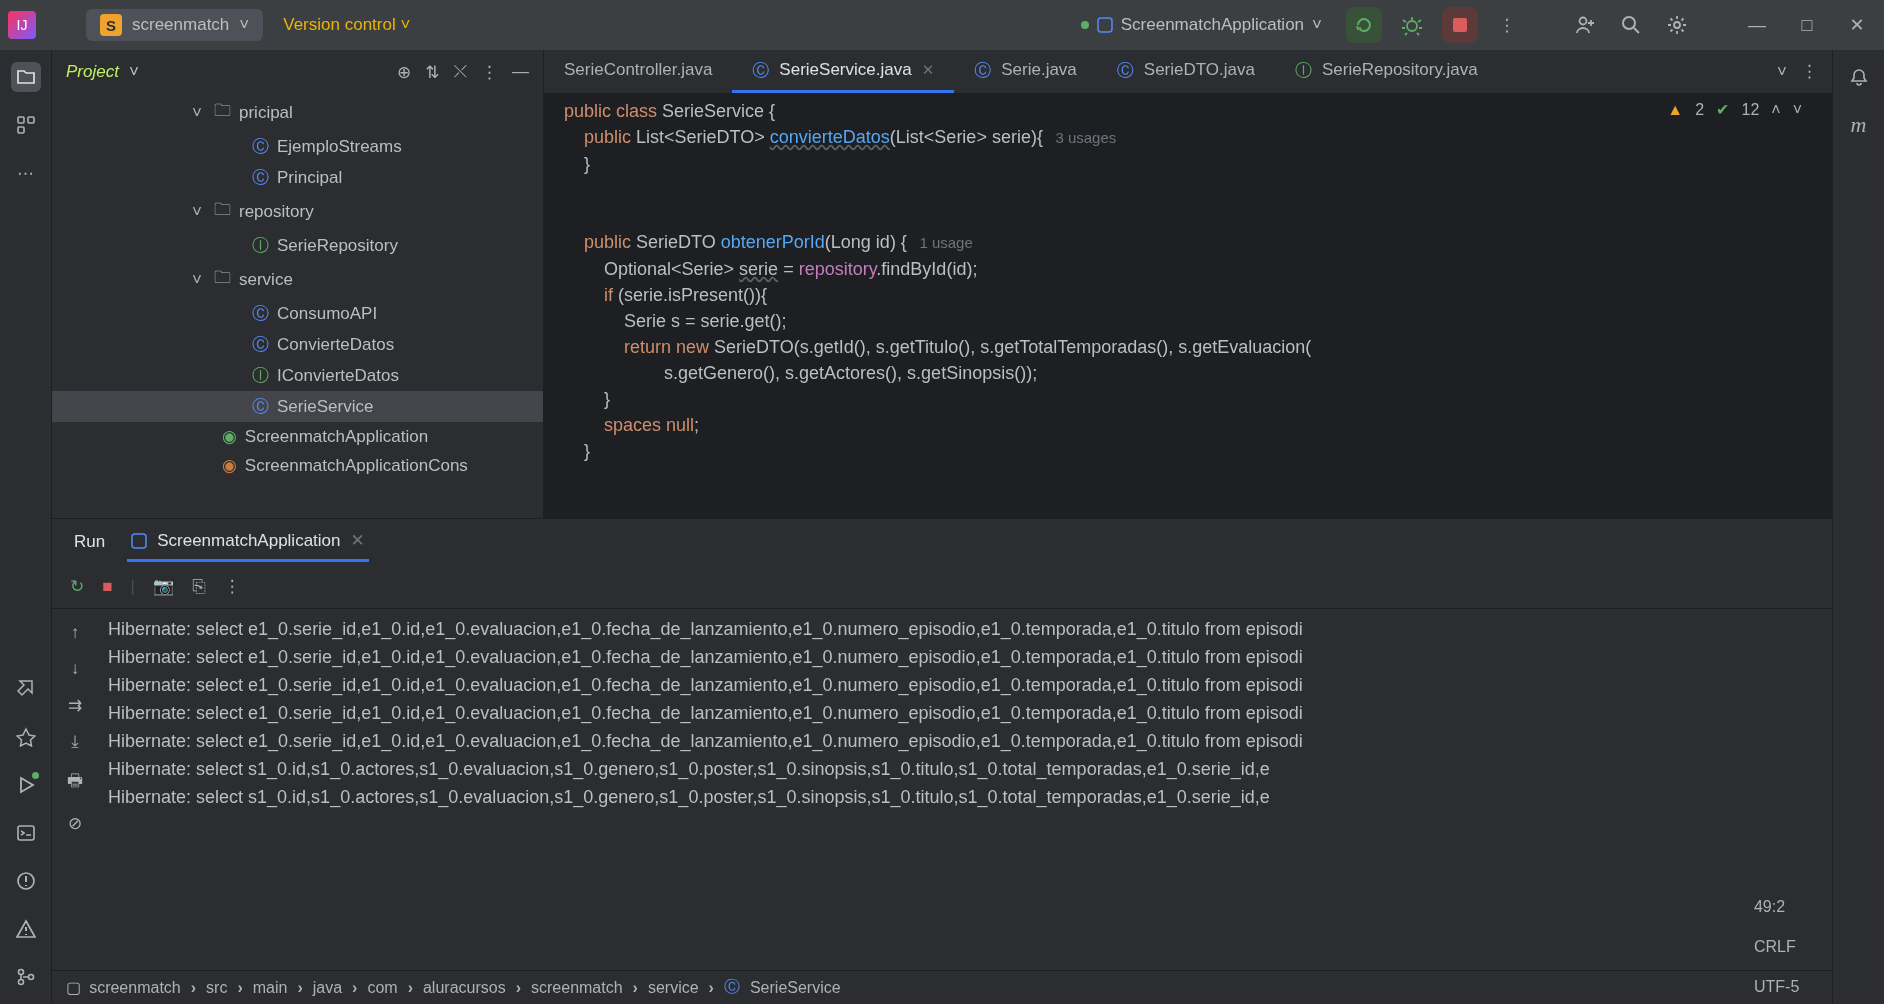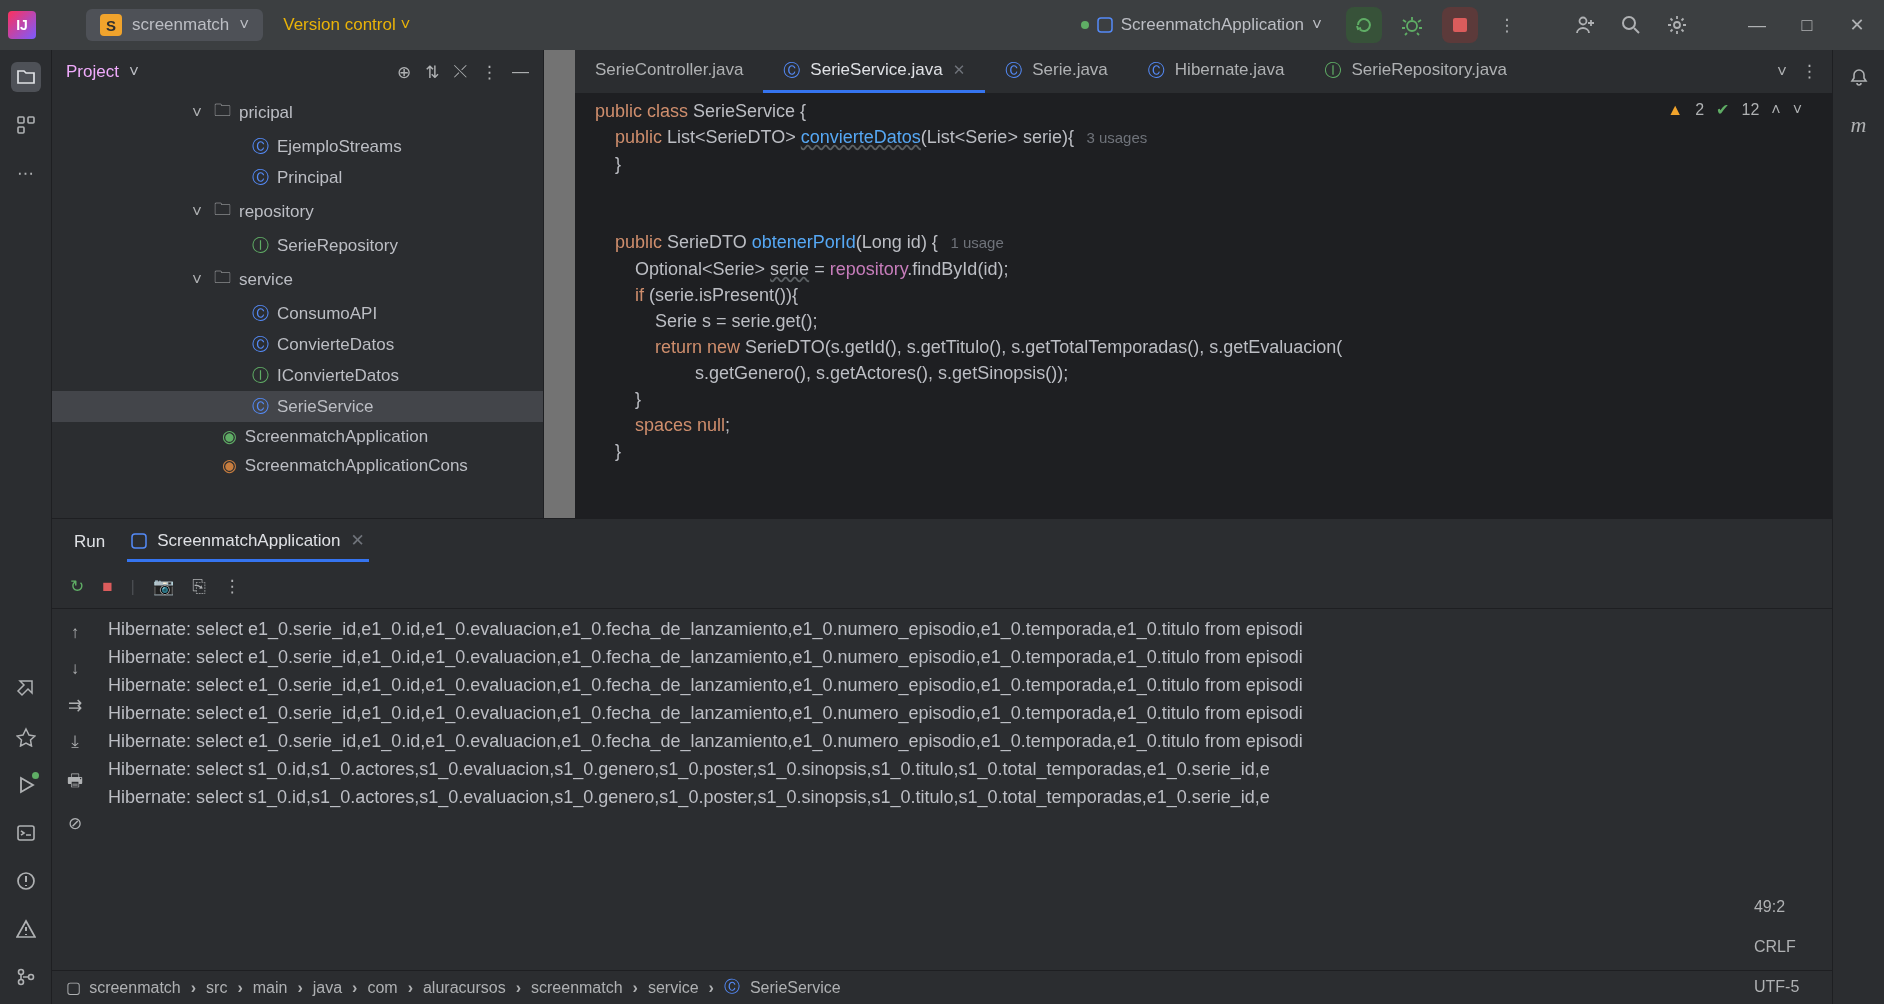--- a/index.html
+++ b/index.html
@@ -1,20 +1,20 @@
 <!DOCTYPE html>
 <html><head>
 <meta charset="utf-8">
 <style>
 * { margin: 0; padding: 0; box-sizing: border-box; font-family: 'Segoe UI', sans-serif; }
 body { background: #2b2d30; color: #bcbec4; width: 1884px; height: 1004px; overflow: hidden; display: flex; flex-direction: column; font-size: 17px; }
 
 
 .titlebar { height: 50px; background: #3c3f41; display: flex; align-items: center; padding: 0 8px; gap: 8px; }
-.titlebar .app-icon { width: 28px; height: 28px; background: linear-gradient(135deg, #fe315d, #7b5bff); border-radius: 4px; display: flex; align-items: center; justify-content: center; font-size: 14px; color: #fff; font-weight: bold; }
+.titlebar .app-icon { width: 28px; height: 28px; background: linear-gradient(135deg, #fe315d, #7b5bff); border-radius: 4px; display: flex; align-items: center; justify-content: center; font-size: 14px; color: #fff; font-weight: normal; }
 .hamburger { width: 28px; height: 20px; display: flex; flex-direction: column; justify-content: space-between; cursor: pointer; padding: 0 4px; }
 .hamburger span { height: 2px; background: #afb1b3; }
 .proj-chip { background: #4e5157; border-radius: 6px; padding: 5px 14px; display: flex; align-items: center; gap: 10px; cursor: pointer; }
 .proj-chip .s-badge { background: #f0a32c; color: #2b2d30; width: 22px; height: 22px; border-radius: 4px; display: flex; align-items: center; justify-content: center; font-weight: bold; font-size: 15px;}
 .vc { padding: 5px 12px; cursor: pointer; color: #eab308; }
 .titlebar-right { margin-left: auto; display: flex; align-items: center; gap: 12px; }
 .run-cfg { display: flex; align-items: center; gap: 8px; padding: 4px 12px; border-radius: 6px; cursor: pointer; }
 .run-cfg .dot { width: 8px; height: 8px; background: #5fad65; border-radius: 50%; }
 .btn-sq { width: 36px; height: 36px; border-radius: 8px; display: flex; align-items: center; justify-content: center; cursor: pointer; }
 .btn-run { background: #375239; color: #5fad65;}
@@ -34,34 +34,34 @@
 .rail-icon.run-active { position: relative; }
 .rail-icon.run-active::after { content: ''; position: absolute; top: 2px; right: 2px; width: 7px; height: 7px; background: #5fad65; border-radius: 50%; }
 
 .center { flex: 1; display: flex; flex-direction: column; min-width: 0;}
 
 
 .top-split { display: flex; height: 468px; min-height: 0; }
 
 .project-panel { width: 492px; background: #2b2d30; border-right: 1px solid #1e1f22; display: flex; flex-direction: column; }
 .project-header { height: 44px; display: flex; align-items: center; padding: 0 14px; gap: 10px; }
-.project-header .title { font-weight: 500; color: #f0abfc; }
+.project-header .title { font-weight: 500; color: #bef264; font-style: italic; }
 .ph-icons { margin-left: auto; display: flex; gap: 14px; color: #afb1b3; }
 .tree { flex: 1; overflow: hidden; font-size: 17px; }
 .tree-item { display: flex; align-items: center; gap: 8px; padding: 4px 0; cursor: pointer; }
 .tree-item .chev { width: 14px; display: inline-block; color: #afb1b3;}
 .ft-folder { color: #afb1b3; }
 .ft-class { color: #548af7; }
 .ft-int { color: #5fad65; }
 .ft-spring { color: #5fad65; }
 .ft-run { color: #c77d3f; }
 .tree-item.selected { background: #43454a; border-radius: 0; } .pad-2 { padding-left: 200px; } .pad-0 { padding-left: 140px; }
 .pad-app { padding-left: 170px; }
 
-.editor { flex: 1; display: flex; flex-direction: column; background: #737373; min-width: 0; padding-left: 31px;}
+.editor { flex: 1; display: flex; flex-direction: column; background: #737373; min-width: 0;}
 .tabs { height: 44px; display: flex; align-items: stretch; background: #2b2d30; border-bottom: 1px solid #1e1f22; }
 .tab { padding: 0 20px; display: flex; align-items: center; gap: 10px; cursor: pointer; color: #afb1b3; border-bottom: 3px solid transparent;}
 .tab.active { border-bottom-color: #3574f0; color: #dfe1e5;}
 .tab .close { color: #6f737a; font-size: 15px; }
 .tab-icon-c { color: #548af7; }
 .tab-icon-i { color: #5fad65; }
 .tabs-right { margin-left: auto; display: flex; align-items: center; gap: 14px; padding: 0 14px; color: #afb1b3;}
 
 .code-area { flex: 1; display: flex; background: #1e1f22; font-family: 'Consolas', 'Menlo', monospace; font-size: 18px; overflow: hidden; position: relative;}
 .code-inspect { position: absolute; top: 6px; right: 30px; display: flex; gap: 12px; align-items: center; color: #afb1b3; font-size: 16px; z-index: 5;}
@@ -299,21 +299,21 @@
               <span class="tab-icon-c">Ⓒ</span>
               <span>SerieService.java</span>
               <span class="close">✕</span>
             </div>
           <div class="tab">
               <span class="tab-icon-c">Ⓒ</span>
               <span>Serie.java</span>
             </div>
           <div class="tab">
               <span class="tab-icon-c">Ⓒ</span>
-              <span>Hibernate.java</span>
+              <span>SerieDTO.java</span>
             </div>
           <div class="tab">
               <span class="tab-icon-i">Ⓘ</span>
               <span>SerieRepository.java</span>
             </div>
           <div class="tabs-right">
             <span>˅</span>
             <span>⋮</span>
           </div>
         </div>

